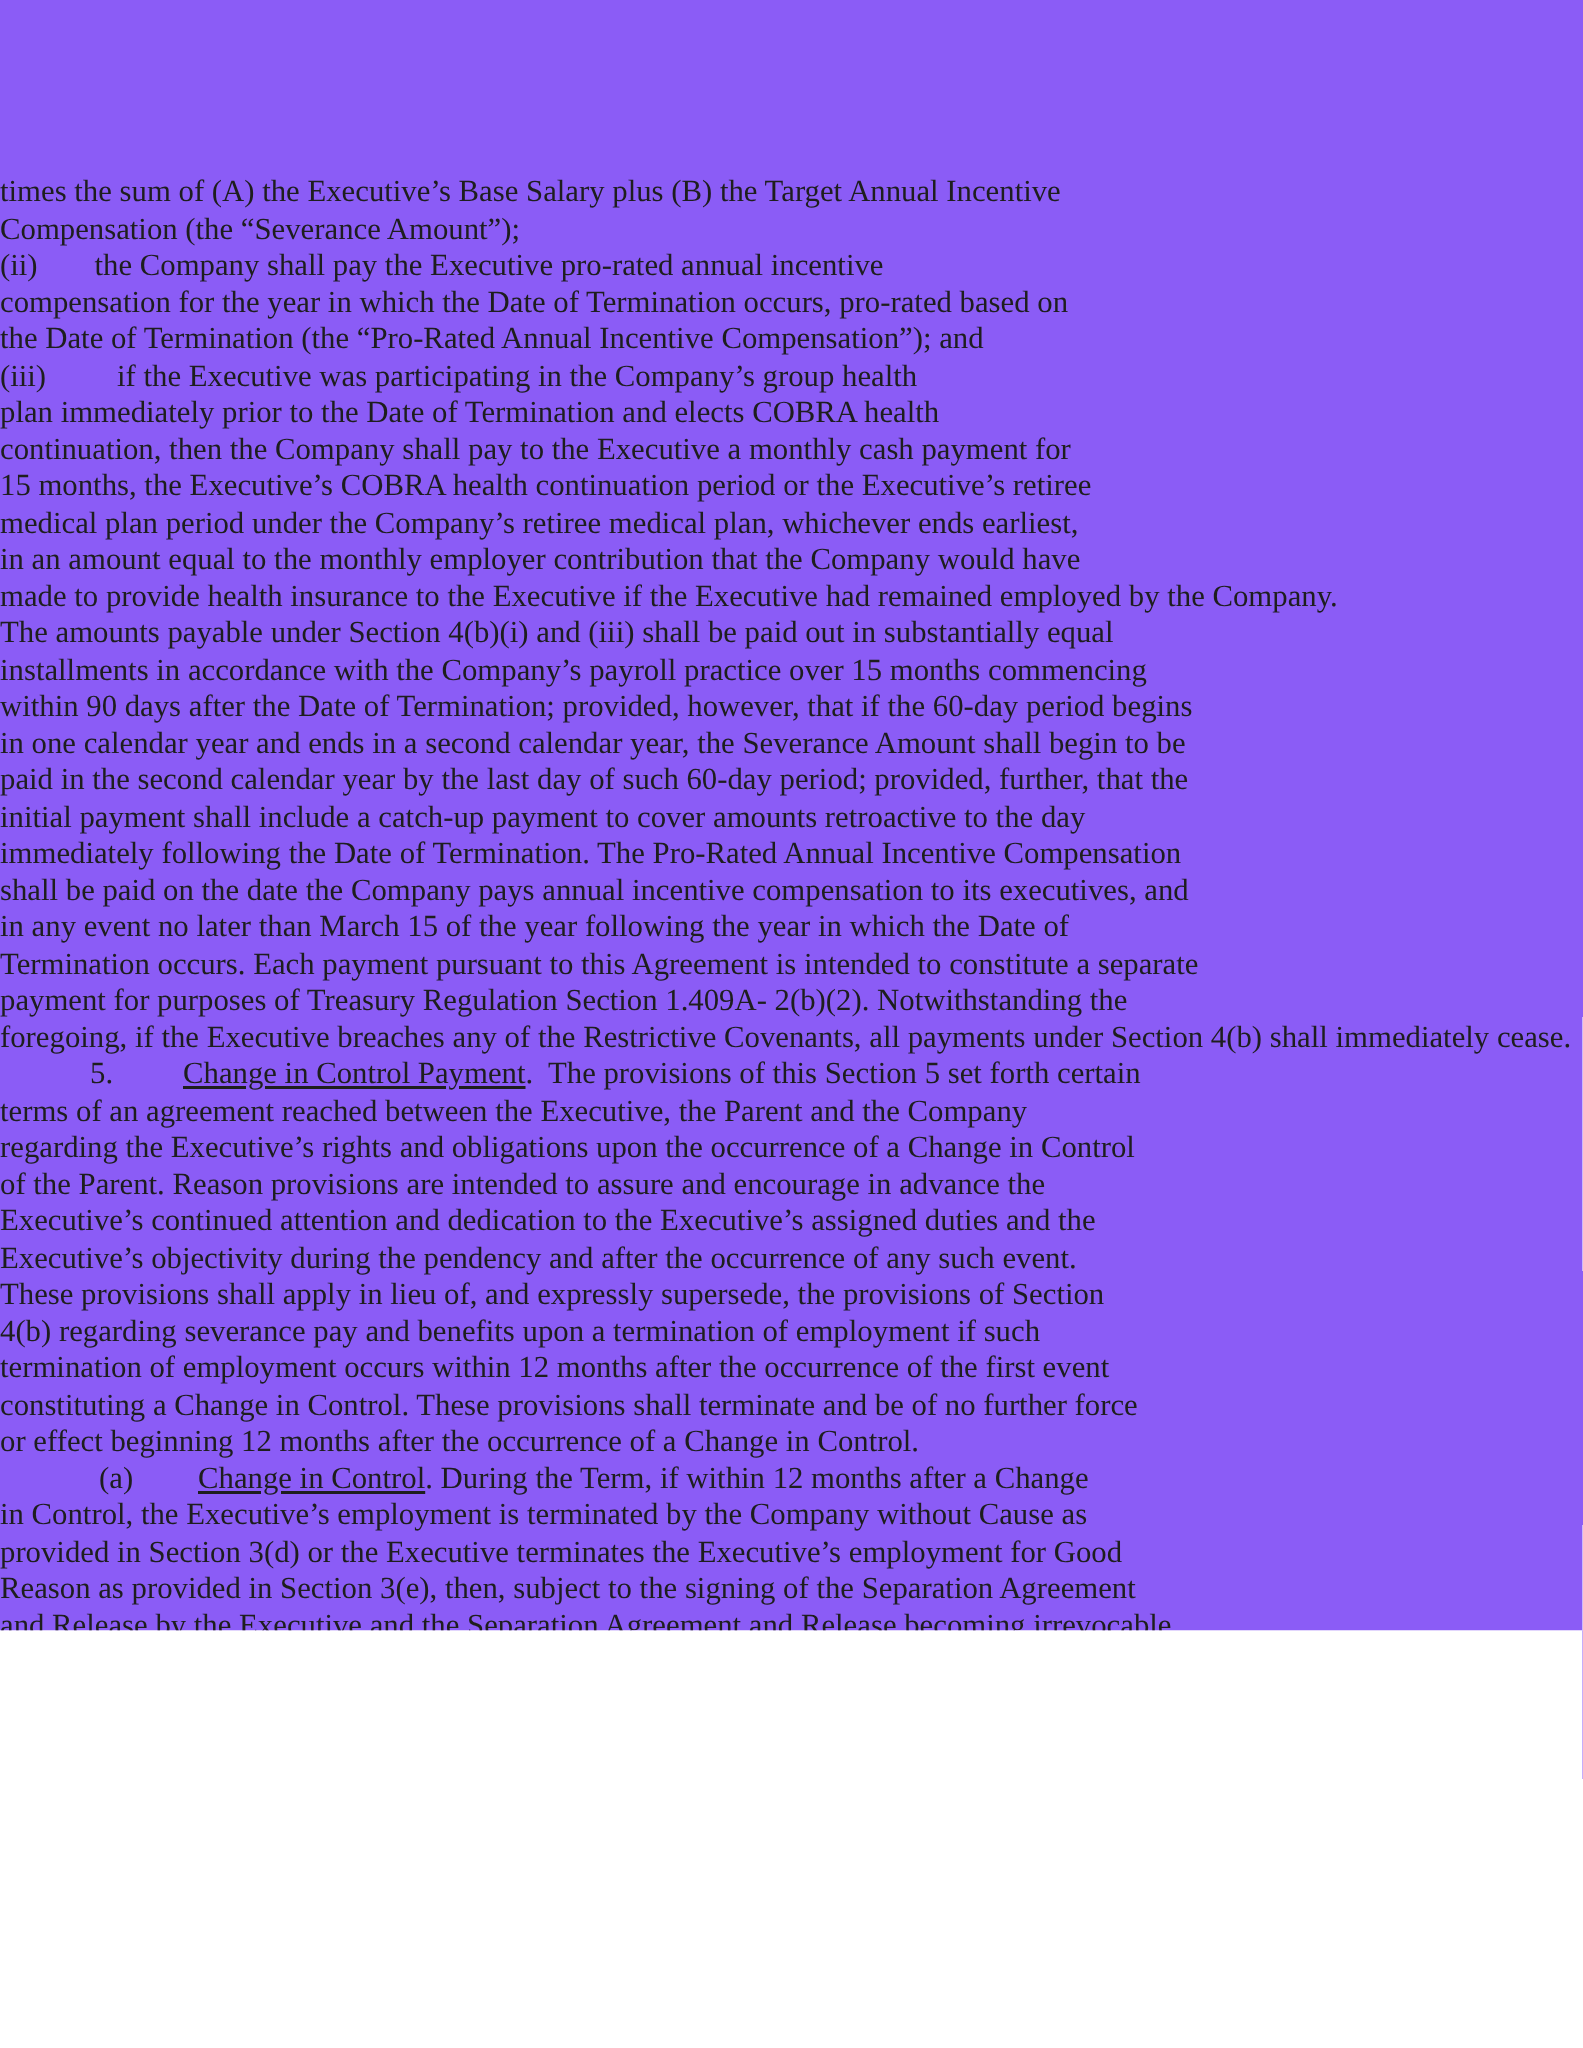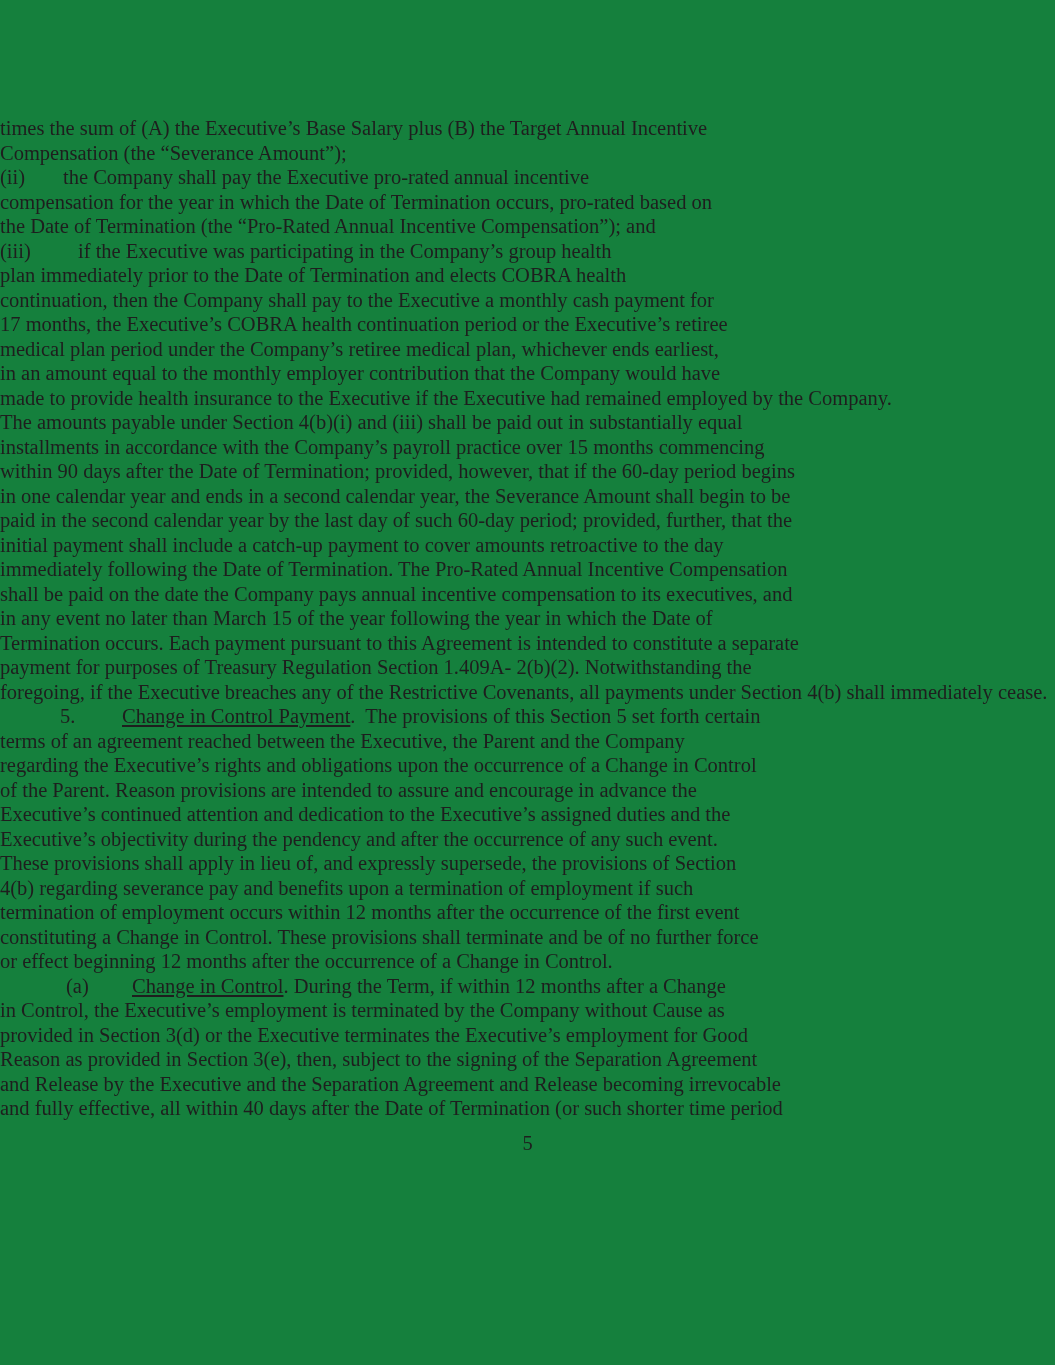--- a/index.html
+++ b/index.html
@@ -1,20 +1,20 @@
 <!DOCTYPE html>
 <html><head>
 <meta charset="utf-8">
 <style>
   html, body { margin: 0; padding: 0; background: #ffffff; }
   .page {
     position: relative;
     width: 1055px;
-    height: 1365px;
-    background: #15803d;
+    height: 1087px;
+    background: #8b5cf6;
     box-sizing: border-box;
     padding-top: 116px;
     overflow: hidden;
     font-family: "Liberation Serif", "DejaVu Serif", serif;
     font-size: 20.5px;
     line-height: 24.5px;
     color: #1e1e1e;
   }
   p.para { margin: 0; padding: 0; }
   .ln { white-space: nowrap; height: 24.5px; }
@@ -56,21 +56,21 @@
   <p class="para p2">
     <span class="ln ln1"><span class="lbl lbl-ii">(ii)</span><span>the Company shall pay the Executive pro-rated annual incentive</span></span>
     <span class="ln">compensation for the year in which the Date of Termination occurs, pro-rated based on</span>
     <span class="ln">the Date of Termination (the “Pro-Rated Annual Incentive Compensation”); and</span>
   </p>
 
   <p class="para p3">
     <span class="ln ln1"><span class="lbl lbl-iii">(iii)</span><span>if the Executive was participating in the Company’s group health</span></span>
     <span class="ln">plan immediately prior to the Date of Termination and elects COBRA health</span>
     <span class="ln">continuation, then the Company shall pay to the Executive a monthly cash payment for</span>
-    <span class="ln">17 months, the Executive’s COBRA health continuation period or the Executive’s retiree</span>
+    <span class="ln">15 months, the Executive’s COBRA health continuation period or the Executive’s retiree</span>
     <span class="ln">medical plan period under the Company’s retiree medical plan, whichever ends earliest,</span>
     <span class="ln">in an amount equal to the monthly employer contribution that the Company would have</span>
     <span class="ln">made to provide health insurance to the Executive if the Executive had remained</span>
     <span class="ln">employed by the Company.</span>
   </p>
 
   <p class="para p4">
     <span class="ln">The amounts payable under Section 4(b)(i) and (iii) shall be paid out in substantially equal</span>
     <span class="ln">installments in accordance with the Company’s payroll practice over 15 months commencing</span>
     <span class="ln">within 90 days after the Date of Termination; provided, however, that if the 60-day period begins</span>

